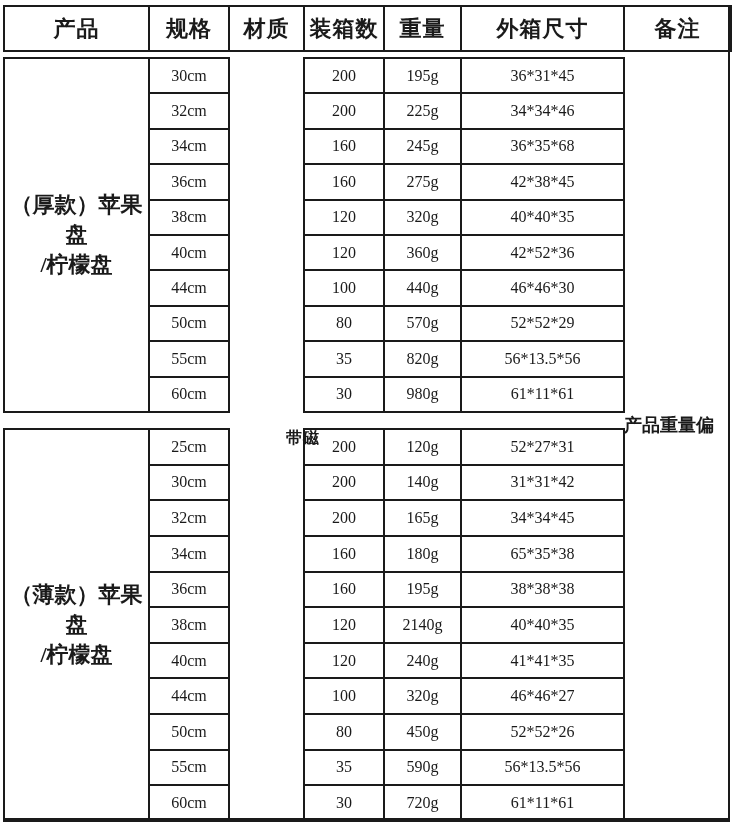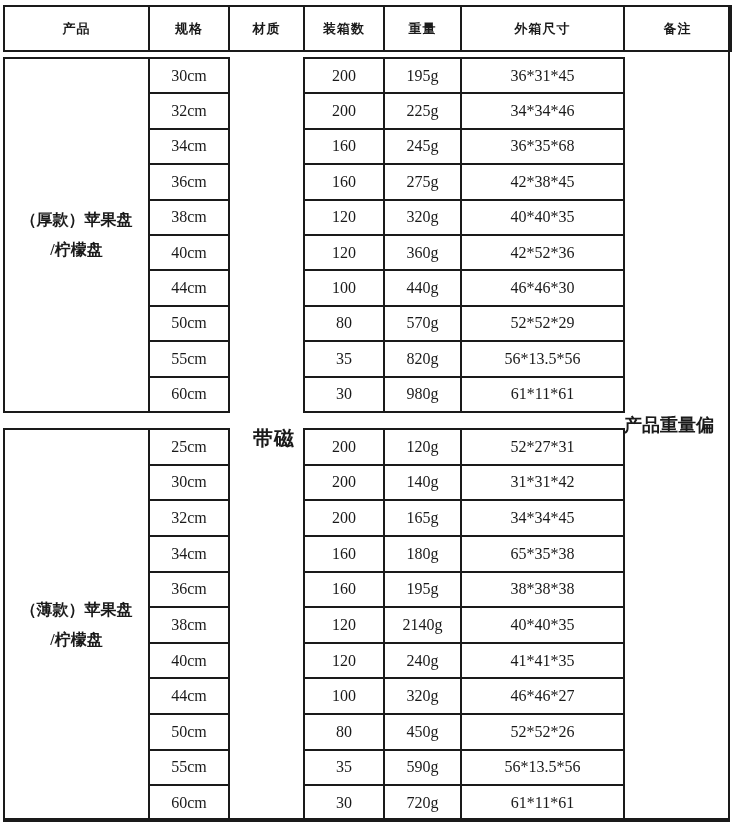--- a/index.html
+++ b/index.html
@@ -16,43 +16,43 @@
     position:absolute;
     left:3px;
     width:727px;
     border-collapse:collapse;
     table-layout:fixed;
   }
   .tbl th,.tbl td{padding:0;text-align:center;vertical-align:middle;overflow:hidden;}
   .hdr{top:5px;height:47px;}
   .hdr th{
     border:2px solid #1a1a1a;
-    font-size:13px;
+    font-size:22px;
     font-weight:600;
     letter-spacing:1px;
     margin-top:48px;
   }
   .sec1{top:57px;height:356px;}
   .sec2{top:428px;height:394px;}
   td.prod{
     border:2px solid #1a1a1a;
-    font-size:16px;
+    font-size:22px;
     font-weight:600;
     line-height:30px;
   }
   td.spec,td.num{
     border:2px solid #1a1a1a;
     font-size:16px;
   }
   td.gapcol{border:none;background:transparent;}
   .mat-label{
     position:absolute;
     left:228px;top:424px;width:92px;
-    text-align:center;
-    font-size:20px;font-weight:600;line-height:28px;
+    text-align:right;
+    font-size:16px;font-weight:600;line-height:28px;
     letter-spacing:1px;
   }
   .remark{
     position:absolute;
     left:624px;top:412px;width:105px;
     font-size:18px;font-weight:600;line-height:27px;
   }
   .right-edge{
     position:absolute;
     left:728px;top:5px;width:2px;height:817px;

